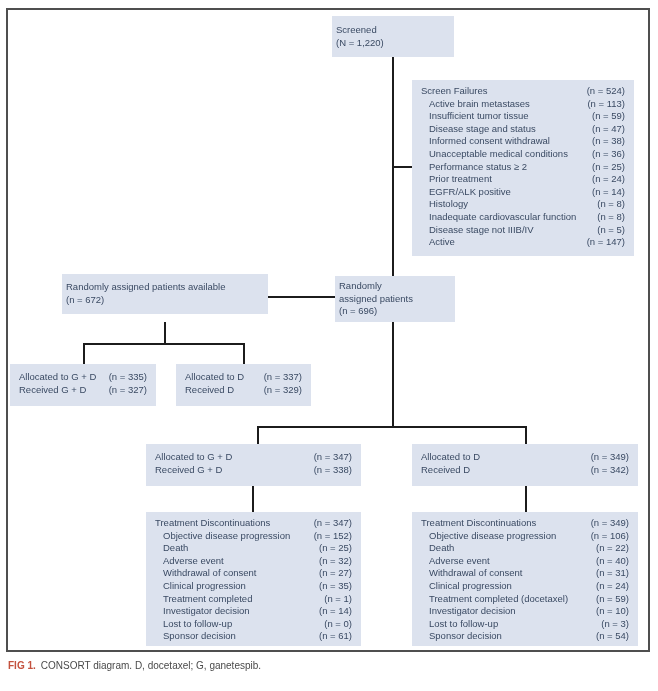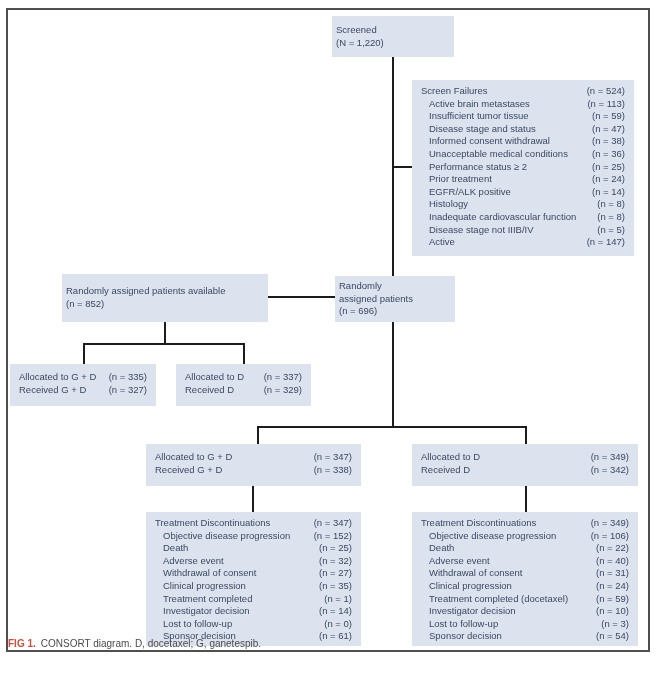--- a/index.html
+++ b/index.html
@@ -16,21 +16,21 @@
     position:absolute;background:#dce2ee;box-sizing:border-box;
     font-size:9.5px;line-height:12.6px;color:#3a4a63;
   }
   .box.center{display:flex;flex-direction:column;justify-content:center;text-align:left;padding:2px 4px;}
   .box.list{padding:5px 9px 20px 9px;}
   .row{display:flex;justify-content:space-between;align-items:baseline;}
   .row .lbl{white-space:nowrap;}
   .row .val{white-space:nowrap;text-align:left;margin-left:6px;}
   .row.indent .lbl{padding-left:8px;}
   .caption{
-    position:absolute;left:8px;top:637px;width:640px;
+    position:absolute;left:8px;top:659px;width:640px;
     font-size:10px;color:#4a4a4a;line-height:14px;
   }
   .caption .figlabel{color:#c4523e;font-weight:bold;margin-right:5px;}
 </style>
 </head>
 <body>
 
 <div class="stage">
   <div class="frame"></div>
 
@@ -101,23 +101,23 @@
     <div class="row indent">
         <span class="lbl">Disease stage not IIIB/IV</span>
         <span class="val">(n = 5)</span>
       </div>
     <div class="row indent">
         <span class="lbl">Active</span>
         <span class="val">(n = 147)</span>
       </div>
   </div>
 
-  <div class="box center" style="left:62px;top:274px;width:206px;height:48px;">
+  <div class="box center" style="left:62px;top:274px;width:206px;height:40px;">
     <div>Randomly assigned patients available</div>
-    <div>(n = 852)</div>
+    <div>(n = 672)</div>
   </div>
 
   <div class="box center" style="left:335px;top:276px;width:120px;height:46px;">
     <div>Randomly</div>
     <div>assigned patients</div>
     <div>(n = 696)</div>
   </div>
 
   <div class="box list" style="left:10px;top:364px;width:146px;height:42px;padding-top:7px;">
     <div class="row">

